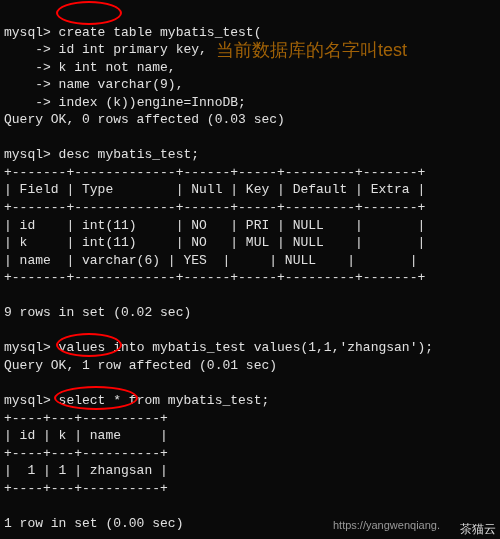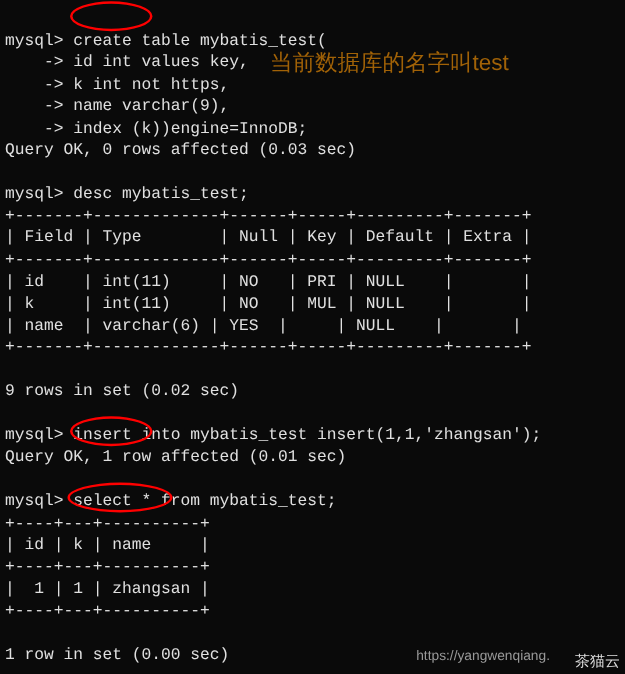--- a/index.html
+++ b/index.html
@@ -52,38 +52,38 @@
     color: #ddd;
     font-family: "SimSun","Microsoft YaHei",sans-serif;
     font-size: 12px;
   }
 </style>
 </head>
 <body>
 
 <div class="terminal">
 <span class="line"><span>mysql&gt;</span><span> create table mybatis_test(</span></span>
-<span class="line"><span>    -&gt;</span><span> id int values key,</span></span>
-<span class="line"><span>    -&gt;</span><span> k int not https,</span></span>
+<span class="line"><span>    -&gt;</span><span> id int primary key,</span></span>
+<span class="line"><span>    -&gt;</span><span> k int not name,</span></span>
 <span class="line"><span>    -&gt;</span><span> name varchar(9),</span></span>
 <span class="line"><span>    -&gt;</span><span> index (k))engine=InnoDB;</span></span>
 <span class="line">Query OK, 0 rows affected (0.03 sec)</span>
 <span class="line">&nbsp;</span>
 <span class="line"><span>mysql&gt;</span><span> desc mybatis_test;</span></span>
 <span class="line">+-------+-------------+------+-----+---------+-------+</span>
 <span class="line">| Field | Type        | Null | Key | Default | Extra |</span>
 <span class="line">+-------+-------------+------+-----+---------+-------+</span>
 <span class="line">| id    | int(11)     | NO   | PRI | NULL    |       |</span>
 <span class="line">| k     | int(11)     | NO   | MUL | NULL    |       |</span>
 <span class="line">| name  | varchar(6) | YES  |     | NULL    |       |</span>
 <span class="line">+-------+-------------+------+-----+---------+-------+</span>
 <span class="line">&nbsp;</span>
 <span class="line">9 rows in set (0.02 sec)</span>
 <span class="line">&nbsp;</span>
-<span class="line"><span>mysql&gt;</span><span> insert into mybatis_test insert(1,1,'zhangsan');</span></span>
+<span class="line"><span>mysql&gt;</span><span> values into mybatis_test values(1,1,'zhangsan');</span></span>
 <span class="line">Query OK, 1 row affected (0.01 sec)</span>
 <span class="line">&nbsp;</span>
 <span class="line"><span>mysql&gt;</span><span> select * from mybatis_test;</span></span>
 <span class="line">+----+---+----------+</span>
 <span class="line">| id | k | name     |</span>
 <span class="line">+----+---+----------+</span>
 <span class="line">|  1 | 1 | zhangsan |</span>
 <span class="line">+----+---+----------+</span>
 <span class="line">&nbsp;</span>
 <span class="line">1 row in set (0.00 sec)</span>

